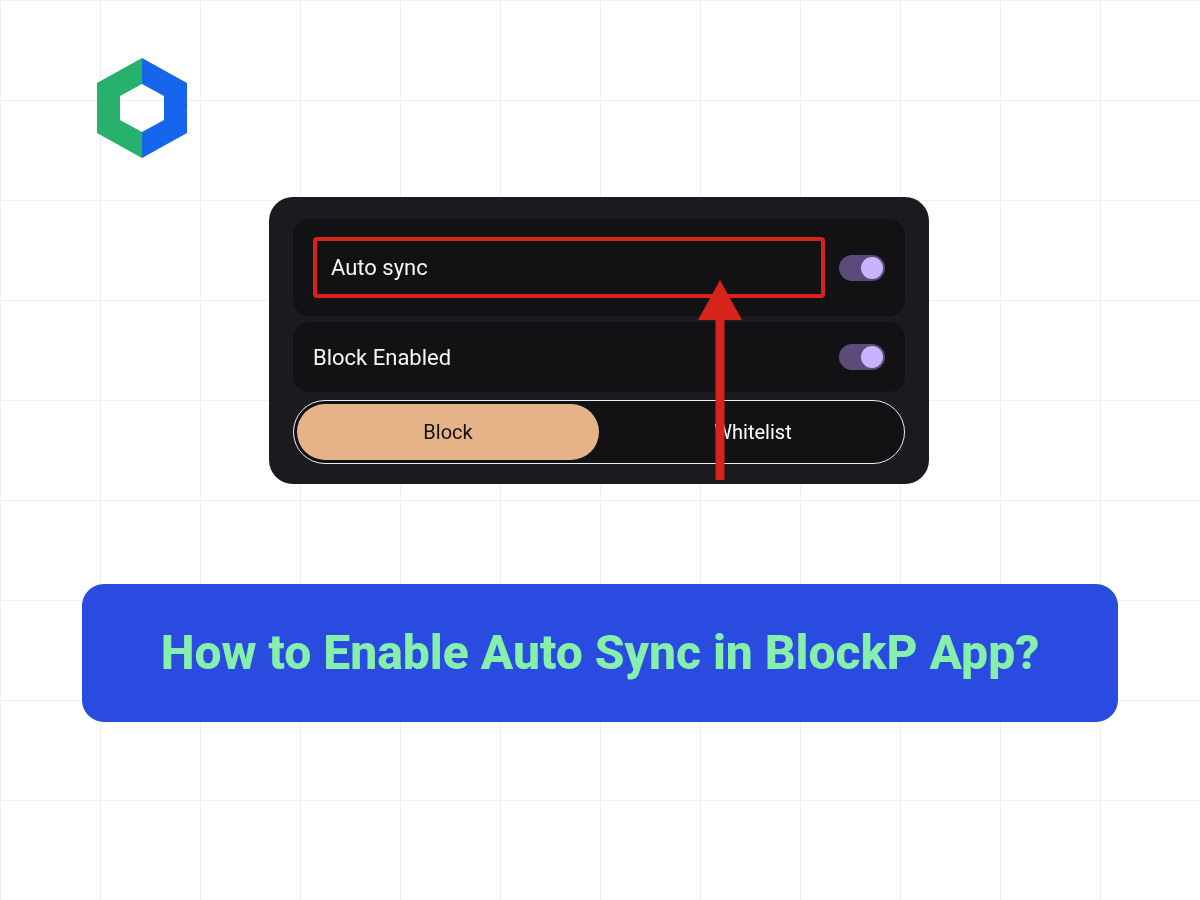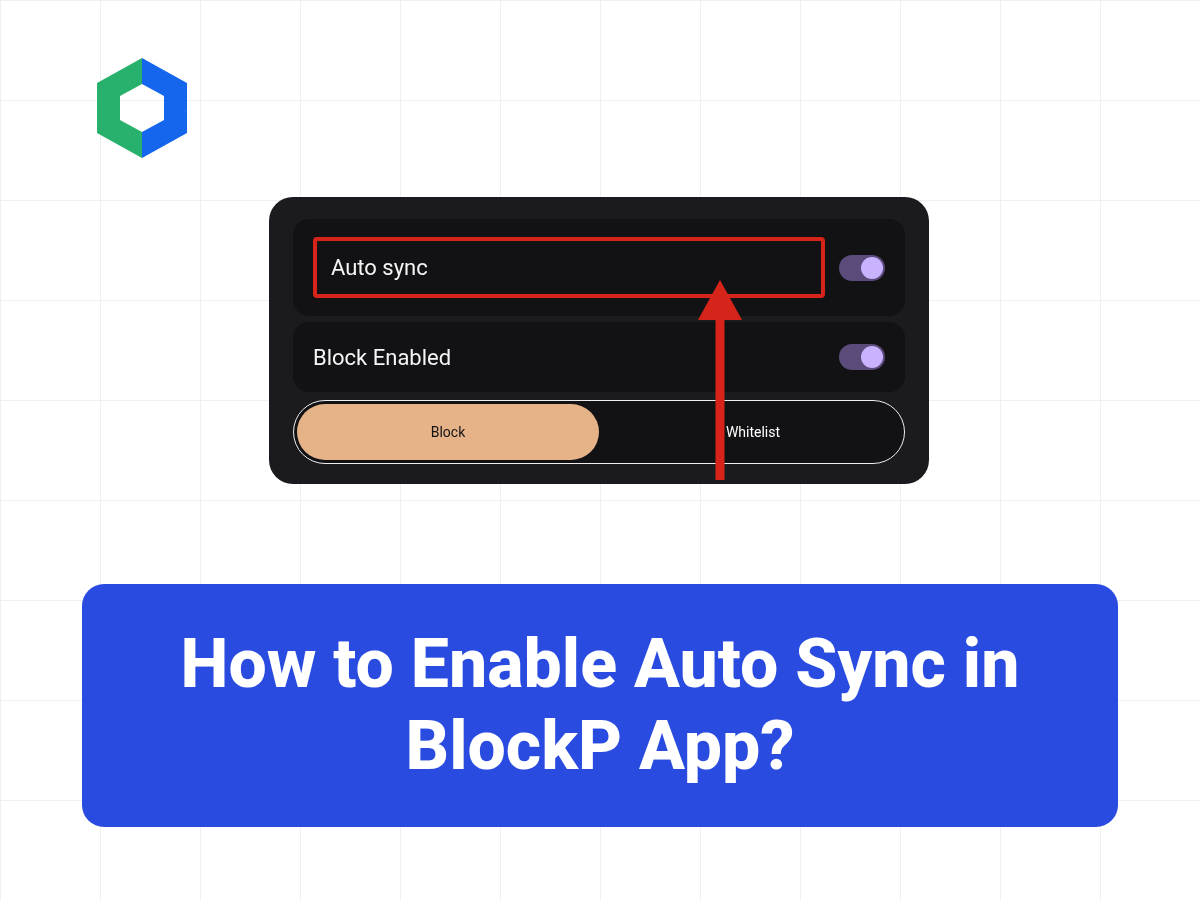--- a/index.html
+++ b/index.html
@@ -96,21 +96,21 @@
     display: flex;
     align-items: stretch;
     overflow: hidden;
     margin-top: 2px;
   }
   .segment {
     flex: 1;
     display: flex;
     align-items: center;
     justify-content: center;
-    font-size: 14px;
+    font-size: 20px;
     color: #fff;
     cursor: pointer;
   }
   .segment.active {
     background: #e6b388;
     border-radius: 40px;
     margin: 3px;
     color: #121215;
   }
   .segment.inactive {
@@ -130,22 +130,22 @@
     position: absolute;
     top: 584px;
     left: 82px;
     right: 82px;
     background: #2a4be0;
     border-radius: 22px;
     padding: 40px 48px;
     text-align: center;
   }
   .title-text {
-    color: #ffffff;
-    font-size: 68px;
+    color: #86efac;
+    font-size: 48px;
     font-weight: 800;
     line-height: 1.2;
   }
 </style>
 </head>
 <body>
 
 <div class="logo">
   <svg viewBox="0 0 120 120" width="120" height="120">
     <path d="M60 10 L105 35 L105 62 L82 75 L82 48 L60 36 Z" fill="#1565ed"></path>

